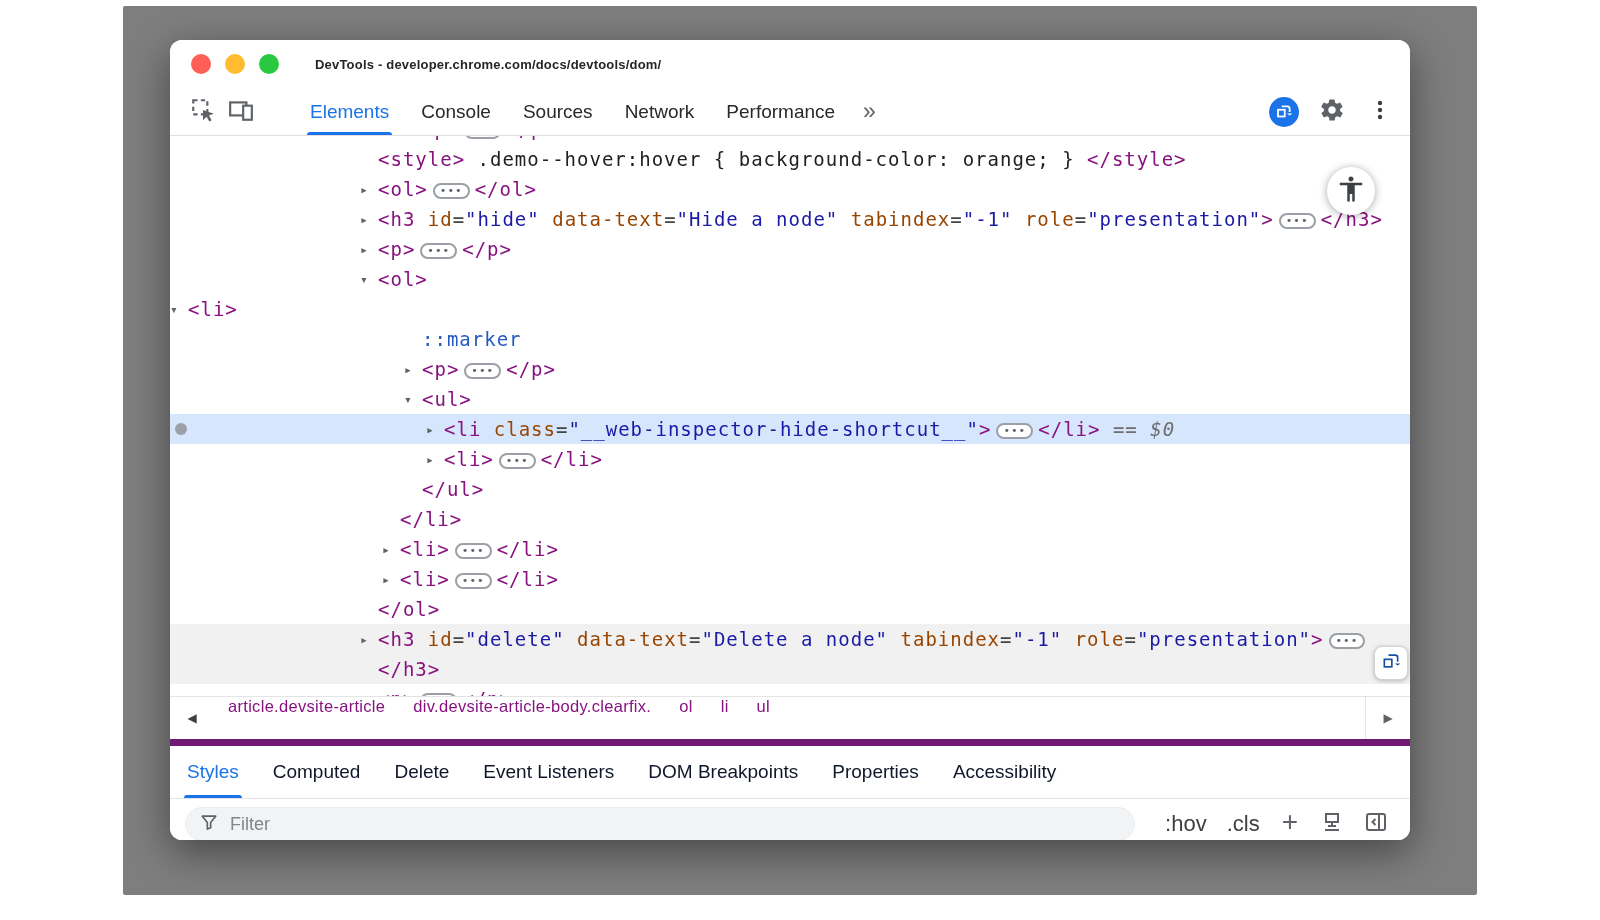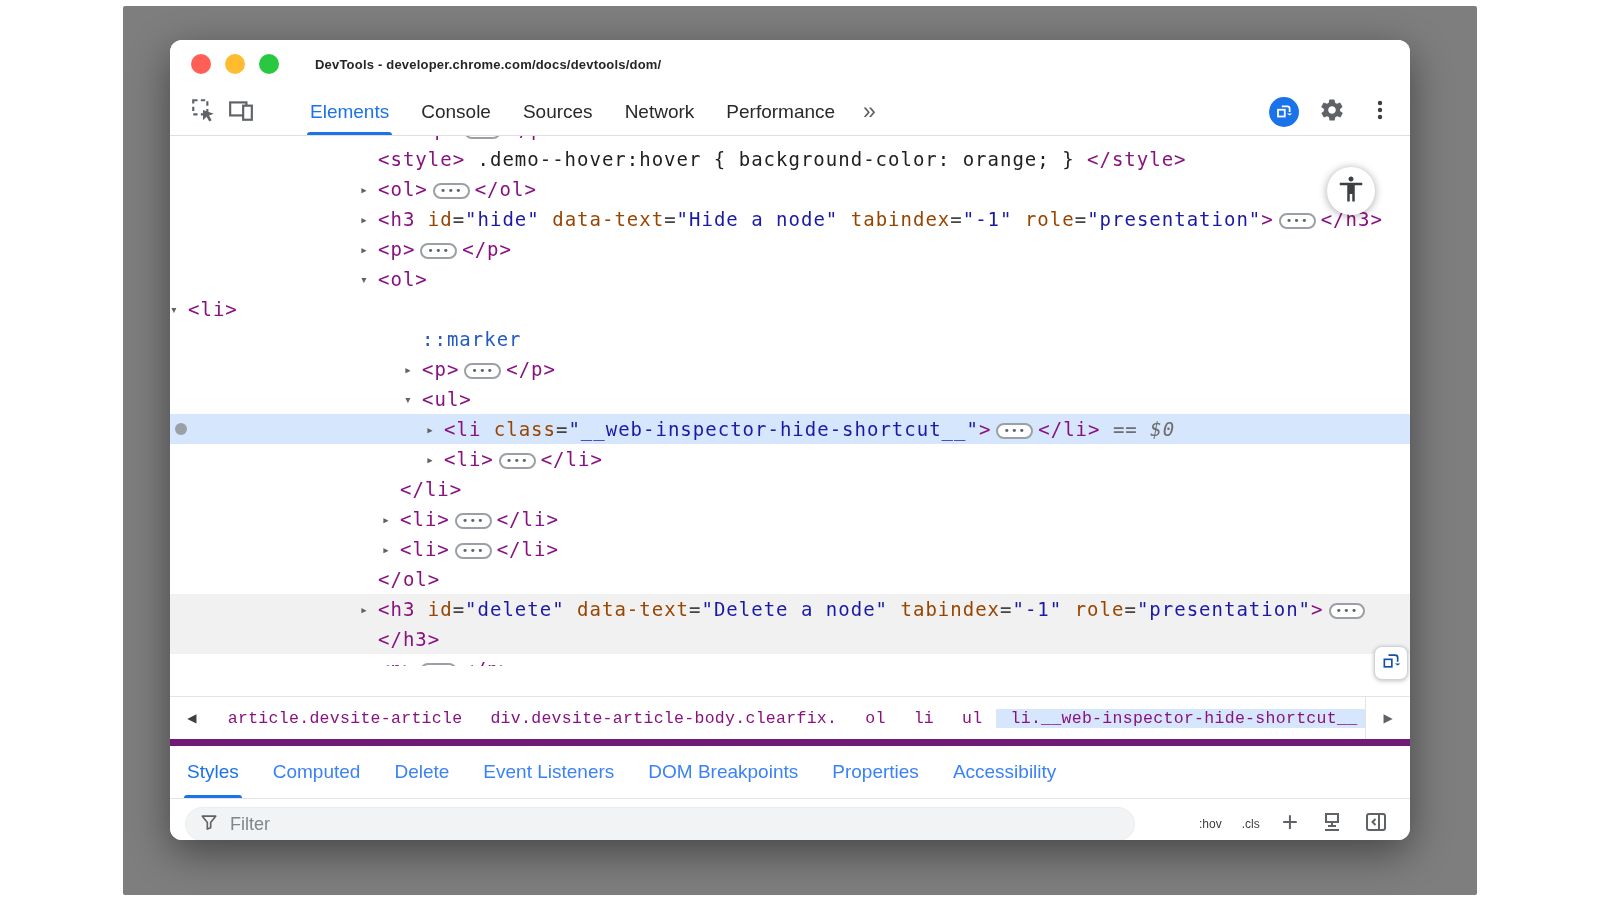--- a/index.html
+++ b/index.html
@@ -53,39 +53,39 @@
   
   .a11y{position:absolute;left:1157px;top:127px;width:48px;height:48px;border-radius:50%;background:#fff;
         box-shadow:0 1px 8px rgba(0,0,0,.35);display:flex;align-items:center;justify-content:center;z-index:5;}
   .fab{position:absolute;left:1204px;top:606px;width:32px;height:32px;border-radius:8px;background:#fff;
        border:1px solid #cfd3d8;box-shadow:0 1px 4px rgba(0,0,0,.25);display:flex;align-items:center;justify-content:center;z-index:5;}
 
   
   .crumbbar{height:42px;border-top:1px solid #e4e4e4;display:flex;align-items:stretch;background:#fff;}
   .crumb-nav{width:44px;display:flex;align-items:center;justify-content:center;color:#3c4043;font-size:12px;}
   .crumb-nav.right{margin-left:auto;border-left:1px solid #e4e4e4;color:#5f6368;}
-  .crumblist{display:flex;align-items:center;font-family:Liberation Mono, monospace;font-size:16.5px;letter-spacing:.3px;overflow:hidden;}
+  .crumblist{display:flex;align-items:flex-start;font-family:Liberation Sans, sans-serif;font-size:16.5px;letter-spacing:.3px;overflow:hidden;}
   .crumb{display:flex;align-items:center;padding:0 14px;color:#881280;white-space:nowrap;}
   .crumb.selected{background:#d6e6fd;}
 
   
   .stabs{height:52px;border-top:7px solid #701a75;display:flex;align-items:stretch;background:#fff;}
-  .stab{display:flex;align-items:center;padding:0 17px;font-size:19px;color:#3b82f6;position:relative;white-space:nowrap;}
+  .stab{display:flex;align-items:center;padding:0 17px;font-size:19px;color:#0f172a;position:relative;white-space:nowrap;}
   .stab.active{color:#1a73e8;}
   .stab.active::after{content:"";position:absolute;left:14px;right:14px;bottom:0;height:3px;border-radius:3px 3px 0 0;background:#1a73e8;}
 
   
   .fbar{height:51px;border-top:1px solid #e4e4e4;display:flex;align-items:center;padding:11px 15px;background:#fff;box-sizing:border-box;}
   .finput{width:950px;height:34px;border-radius:17px;background:#f1f3f4;border:1px solid #ebedef;
           display:flex;align-items:center;gap:9px;padding:0 13px;box-sizing:border-box;}
   .finput input{border:0;outline:0;background:transparent;font-size:18px;color:#202124;width:100%;
                 font-family:"Liberation Sans",sans-serif;}
   .finput input::placeholder{color:#80868b;}
   .fctls{margin-left:auto;display:flex;align-items:center;gap:6px;}
-  .fctl{font-size:12px;color:#3c4043;padding:0 7px;}
+  .fctl{font-size:22px;color:#3c4043;padding:0 7px;}
   .fplus{font-size:28px;font-weight:400;color:#5f6368;padding:0 9px;margin-top:-4px;}
   .fic{width:38px;height:34px;display:flex;align-items:center;justify-content:center;}
 </style>
 </head>
 <body>
 
 <div class="backdrop"></div>
 
 <div class="win">
 
@@ -186,20 +186,23 @@
         <div class="tline-in" style="padding-left: 234px;"><span class="arrow">▾</span><span class="tk-tag">&lt;ul&gt;</span></div>
       </div>
       <div class="tline sel">
         <span class="gdot"></span>
         <div class="tline-in" style="padding-left: 256px;"><span class="arrow">▸</span><span class="tk-tag">&lt;li</span><span class="tk-attr"> class</span><span class="tk-punct">=</span><span class="tk-val">"__web-inspector-hide-shortcut__"</span><span class="tk-tag">&gt;</span><span class="dots">•••</span><span class="tk-tag">&lt;/li&gt;</span><span class="tk-eq"> == </span><span class="tk-dollar">$0</span></div>
       </div>
       <div class="tline">
         <div class="tline-in" style="padding-left: 256px;"><span class="arrow">▸</span><span class="tk-tag">&lt;li&gt;</span><span class="dots">•••</span><span class="tk-tag">&lt;/li&gt;</span></div>
       </div>
       <div class="tline">
+        <div class="tline-in" style="padding-left: 234px;"><span class="arrow"></span><span class="tk-tag">&lt;/ul&gt;</span></div>
+      </div>
+      <div class="tline">
         <div class="tline-in" style="padding-left: 212px;"><span class="arrow"></span><span class="tk-tag">&lt;/li&gt;</span></div>
       </div>
       <div class="tline">
         <div class="tline-in" style="padding-left: 212px;"><span class="arrow">▸</span><span class="tk-tag">&lt;li&gt;</span><span class="dots">•••</span><span class="tk-tag">&lt;/li&gt;</span></div>
       </div>
       <div class="tline">
         <div class="tline-in" style="padding-left: 212px;"><span class="arrow">▸</span><span class="tk-tag">&lt;li&gt;</span><span class="dots">•••</span><span class="tk-tag">&lt;/li&gt;</span></div>
       </div>
       <div class="tline">
         <div class="tline-in" style="padding-left: 190px;"><span class="arrow"></span><span class="tk-tag">&lt;/ol&gt;</span></div>
@@ -235,21 +238,20 @@
   <div class="crumbbar">
     <div class="crumb-nav">
       <span>◀</span>
     </div>
     <div class="crumblist">
         <div class="crumb">article.devsite-article</div>
         <div class="crumb">div.devsite-article-body.clearfix.</div>
         <div class="crumb">ol</div>
         <div class="crumb">li</div>
         <div class="crumb">ul</div>
-        <div class="crumb selected">li.__web-inspector-hide-shortcut__</div>
       </div>
     <div class="crumb-nav right">
       <span>▶</span>
     </div>
   </div>
 
   <div class="stabs">
       <div class="stab active">Styles</div>
       <div class="stab">Computed</div>
       <div class="stab">Delete</div>

